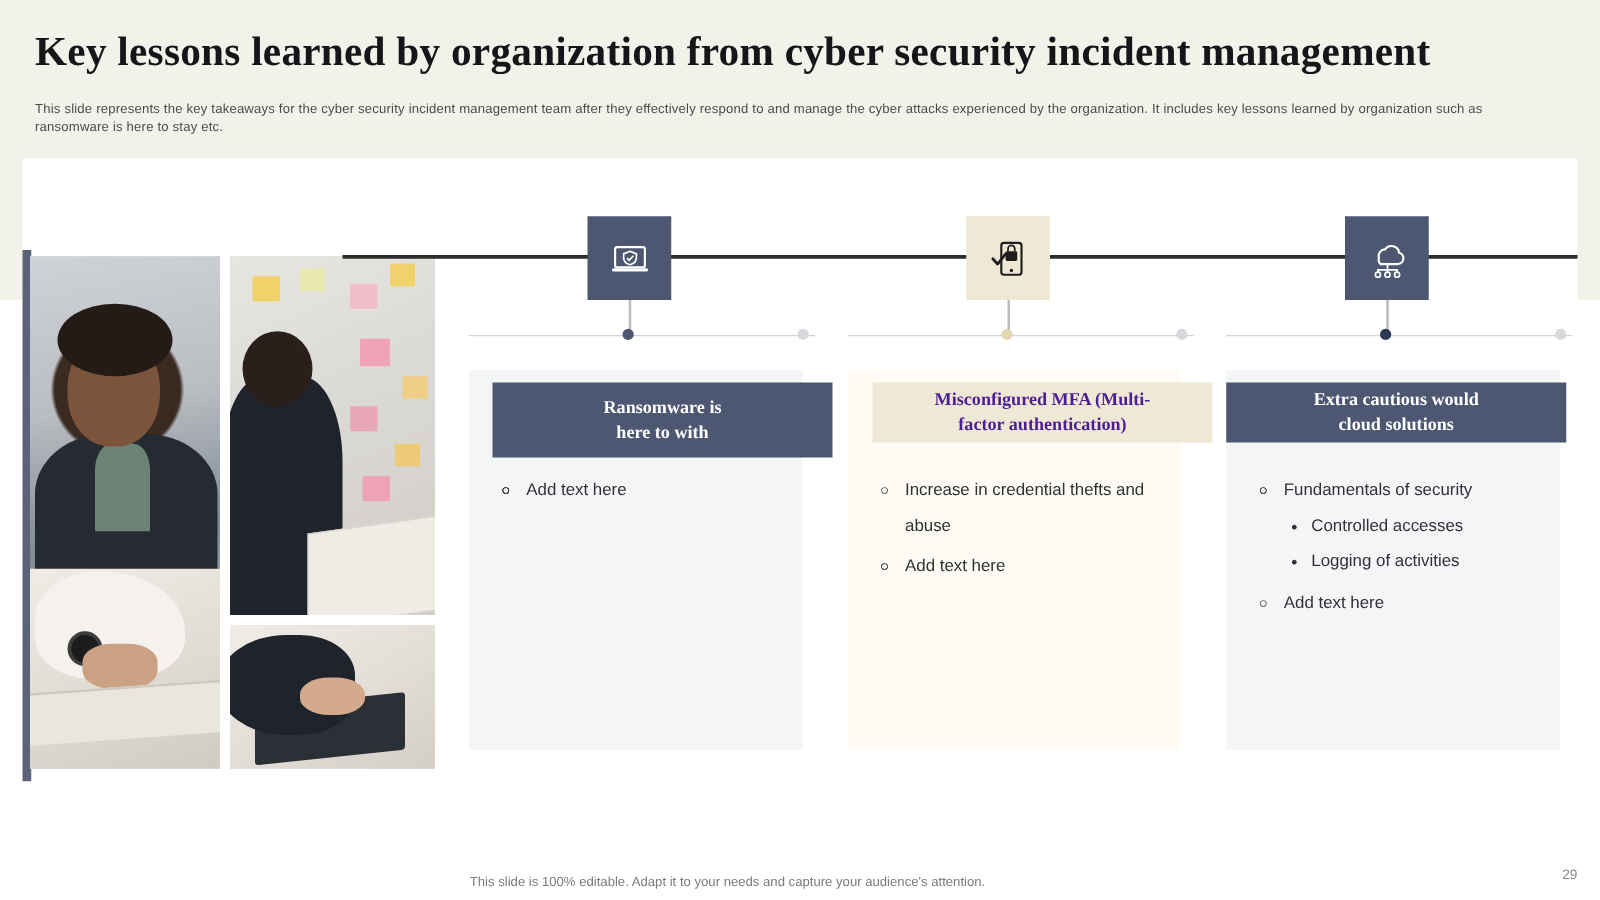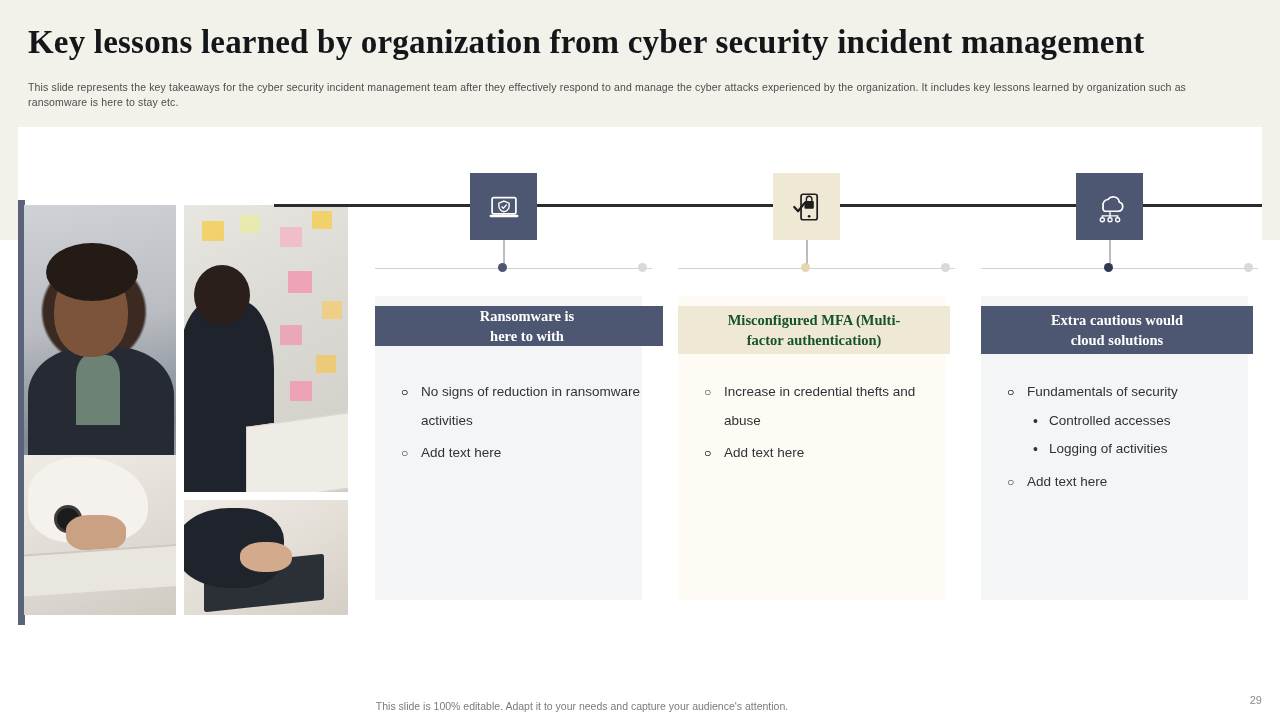--- a/index.html
+++ b/index.html
@@ -135,21 +135,21 @@
     position:absolute;height:1px;background:#cfd2d6;
   }
   .dot{
     position:absolute;width:9px;height:9px;border-radius:50%;
   }
   .card-head{
     position:absolute;display:flex;align-items:center;justify-content:center;text-align:center;
     font-family:"Liberation Serif", serif;font-weight:700;font-size:14.5px;line-height:20px;
   }
   .card-head.dark{background:#4d5771;color:#ffffff;}
-  .card-head.cream{background:#efe8d4;color:#14532d;}
+  .card-head.cream{background:#efe8d4;color:#4c1d95;margin-left:20px;}
   .card-body{
     position:absolute;
   }
   .card-body.grey{background:#f4f5f7;}
   .card-body.cream{background:#fdfbf4;}
   ul.bul{list-style:none;margin:0;padding:0;}
   ul.bul > li{
     position:relative;padding-left:24px;margin-bottom:4px;
     font-size:13.5px;line-height:28.5px;color:#2f3236;
   }
@@ -237,29 +237,28 @@
   <div class="rail" style="left:375px;top:268px;width:277px;"></div>
   <div class="dot" style="left:498px;top:263px;background:#4d5771;"></div>
   <div class="dot" style="left:638px;top:263px;background:#d7d9dd;"></div>
   <div class="card-body grey" style="left:375px;top:296px;width:267px;height:304px;">
     <ul class="bul" style="margin:82px 0 0 22px;">
       <li>
         <span class="bmark">○</span>
       </li>
       <li>
         <span class="bmark">○</span>
-        <span>No signs of reduction in ransomware activities</span>
       </li>
       <li>
         <span class="bmark">○</span>
         <span>Add text here</span>
       </li>
     </ul>
   </div>
-  <div class="card-head dark" style="left:375px;top:306px;width:272px;height:40px;padding-left:16px;">
+  <div class="card-head dark" style="left:394px;top:306px;width:272px;height:60px;">
     <div>
       <div>Ransomware is</div>
       <div>here to with</div>
     </div>
   </div>
 </div>
 
 <div class="col">
   <div class="icon-box cream" style="left:773px;top:173px;">
     <svg width="34" height="34" viewBox="0 0 40 40" aria-hidden="true">

